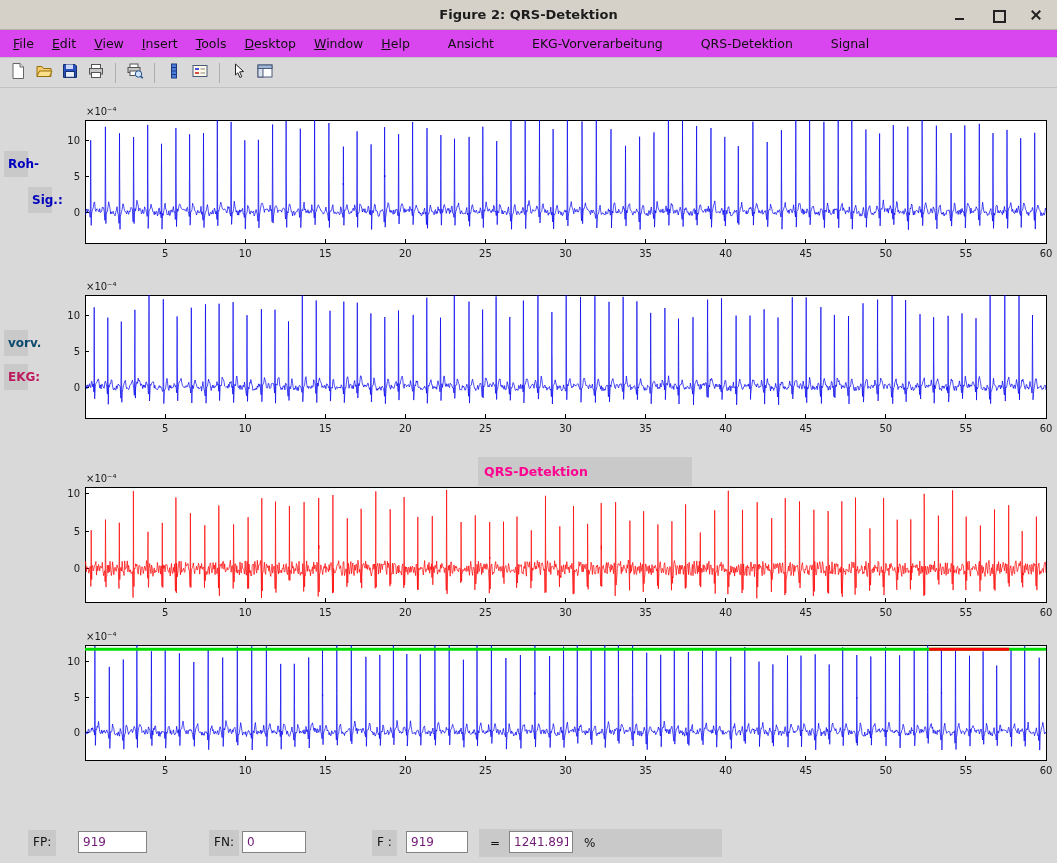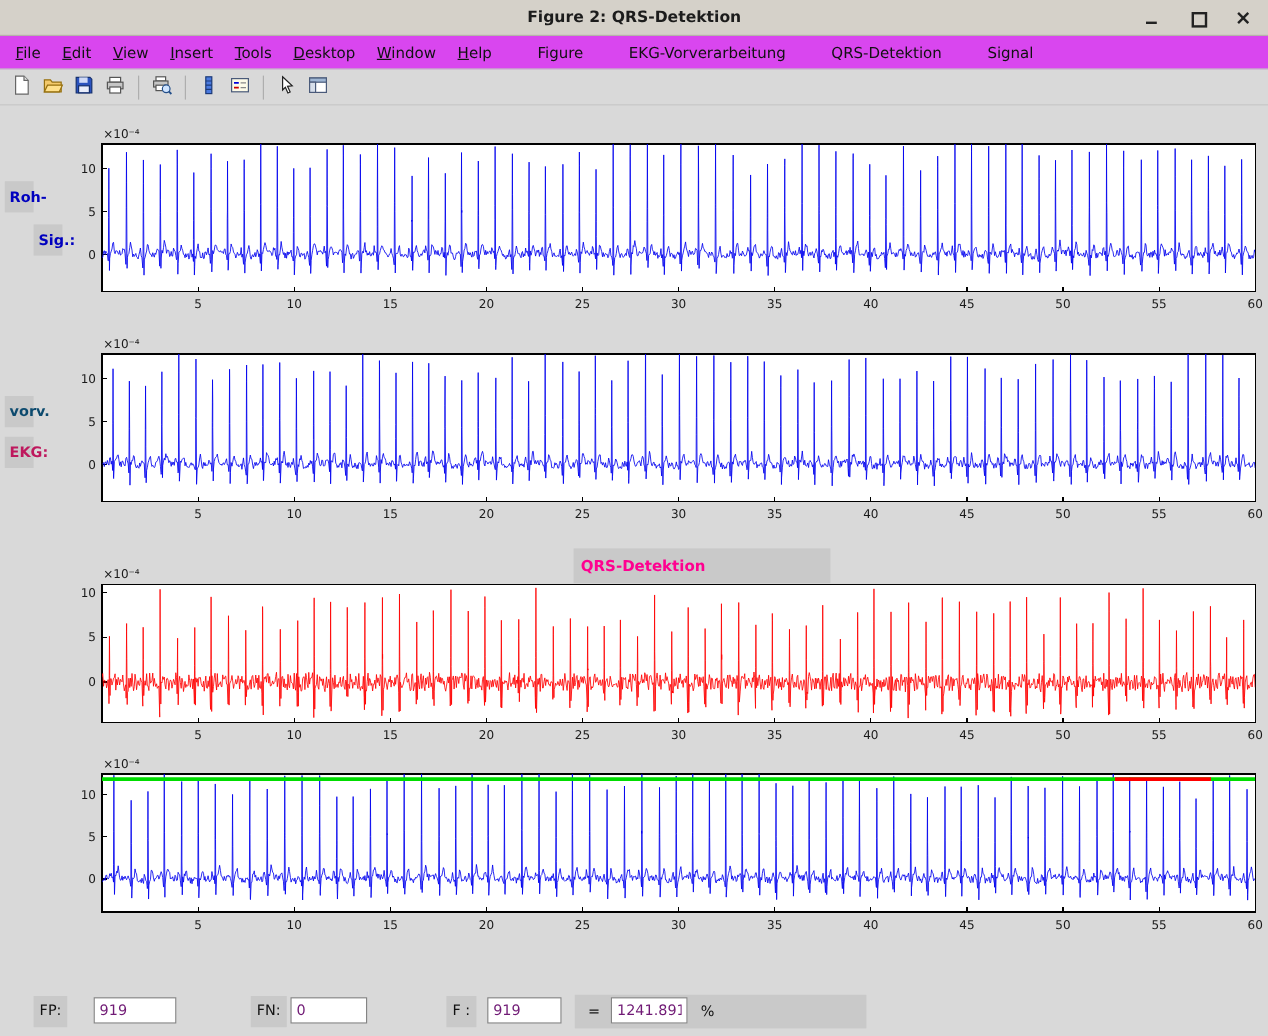--- a/index.html
+++ b/index.html
@@ -62,21 +62,21 @@
 
 <nav class="menubar" id="menubar">
     <span class="menu-item"><span class="mn">F</span>ile</span>
     <span class="menu-item"><span class="mn">E</span>dit</span>
     <span class="menu-item"><span class="mn">V</span>iew</span>
     <span class="menu-item"><span class="mn">I</span>nsert</span>
     <span class="menu-item"><span class="mn">T</span>ools</span>
     <span class="menu-item"><span class="mn">D</span>esktop</span>
     <span class="menu-item"><span class="mn">W</span>indow</span>
     <span class="menu-item"><span class="mn">H</span>elp</span>
-    <span class="menu-item custom">Figure</span>
+    <span class="menu-item custom">Ansicht</span>
     <span class="menu-item custom">EKG-Vorverarbeitung</span>
     <span class="menu-item custom">QRS-Detektion</span>
     <span class="menu-item custom">Signal</span>
   </nav>
 
 <div class="toolbar" id="toolbar">
     <div class="tool-btn">
       <span><svg width="18" height="18" viewBox="0 0 18 18">
           <path d="M4 1.5h7l3.5 3.5v11.5H4z" fill="#fff" stroke="#666"></path>
           <path d="M11 1.5v3.5h3.5" fill="#e2e2e2" stroke="#666"></path>

